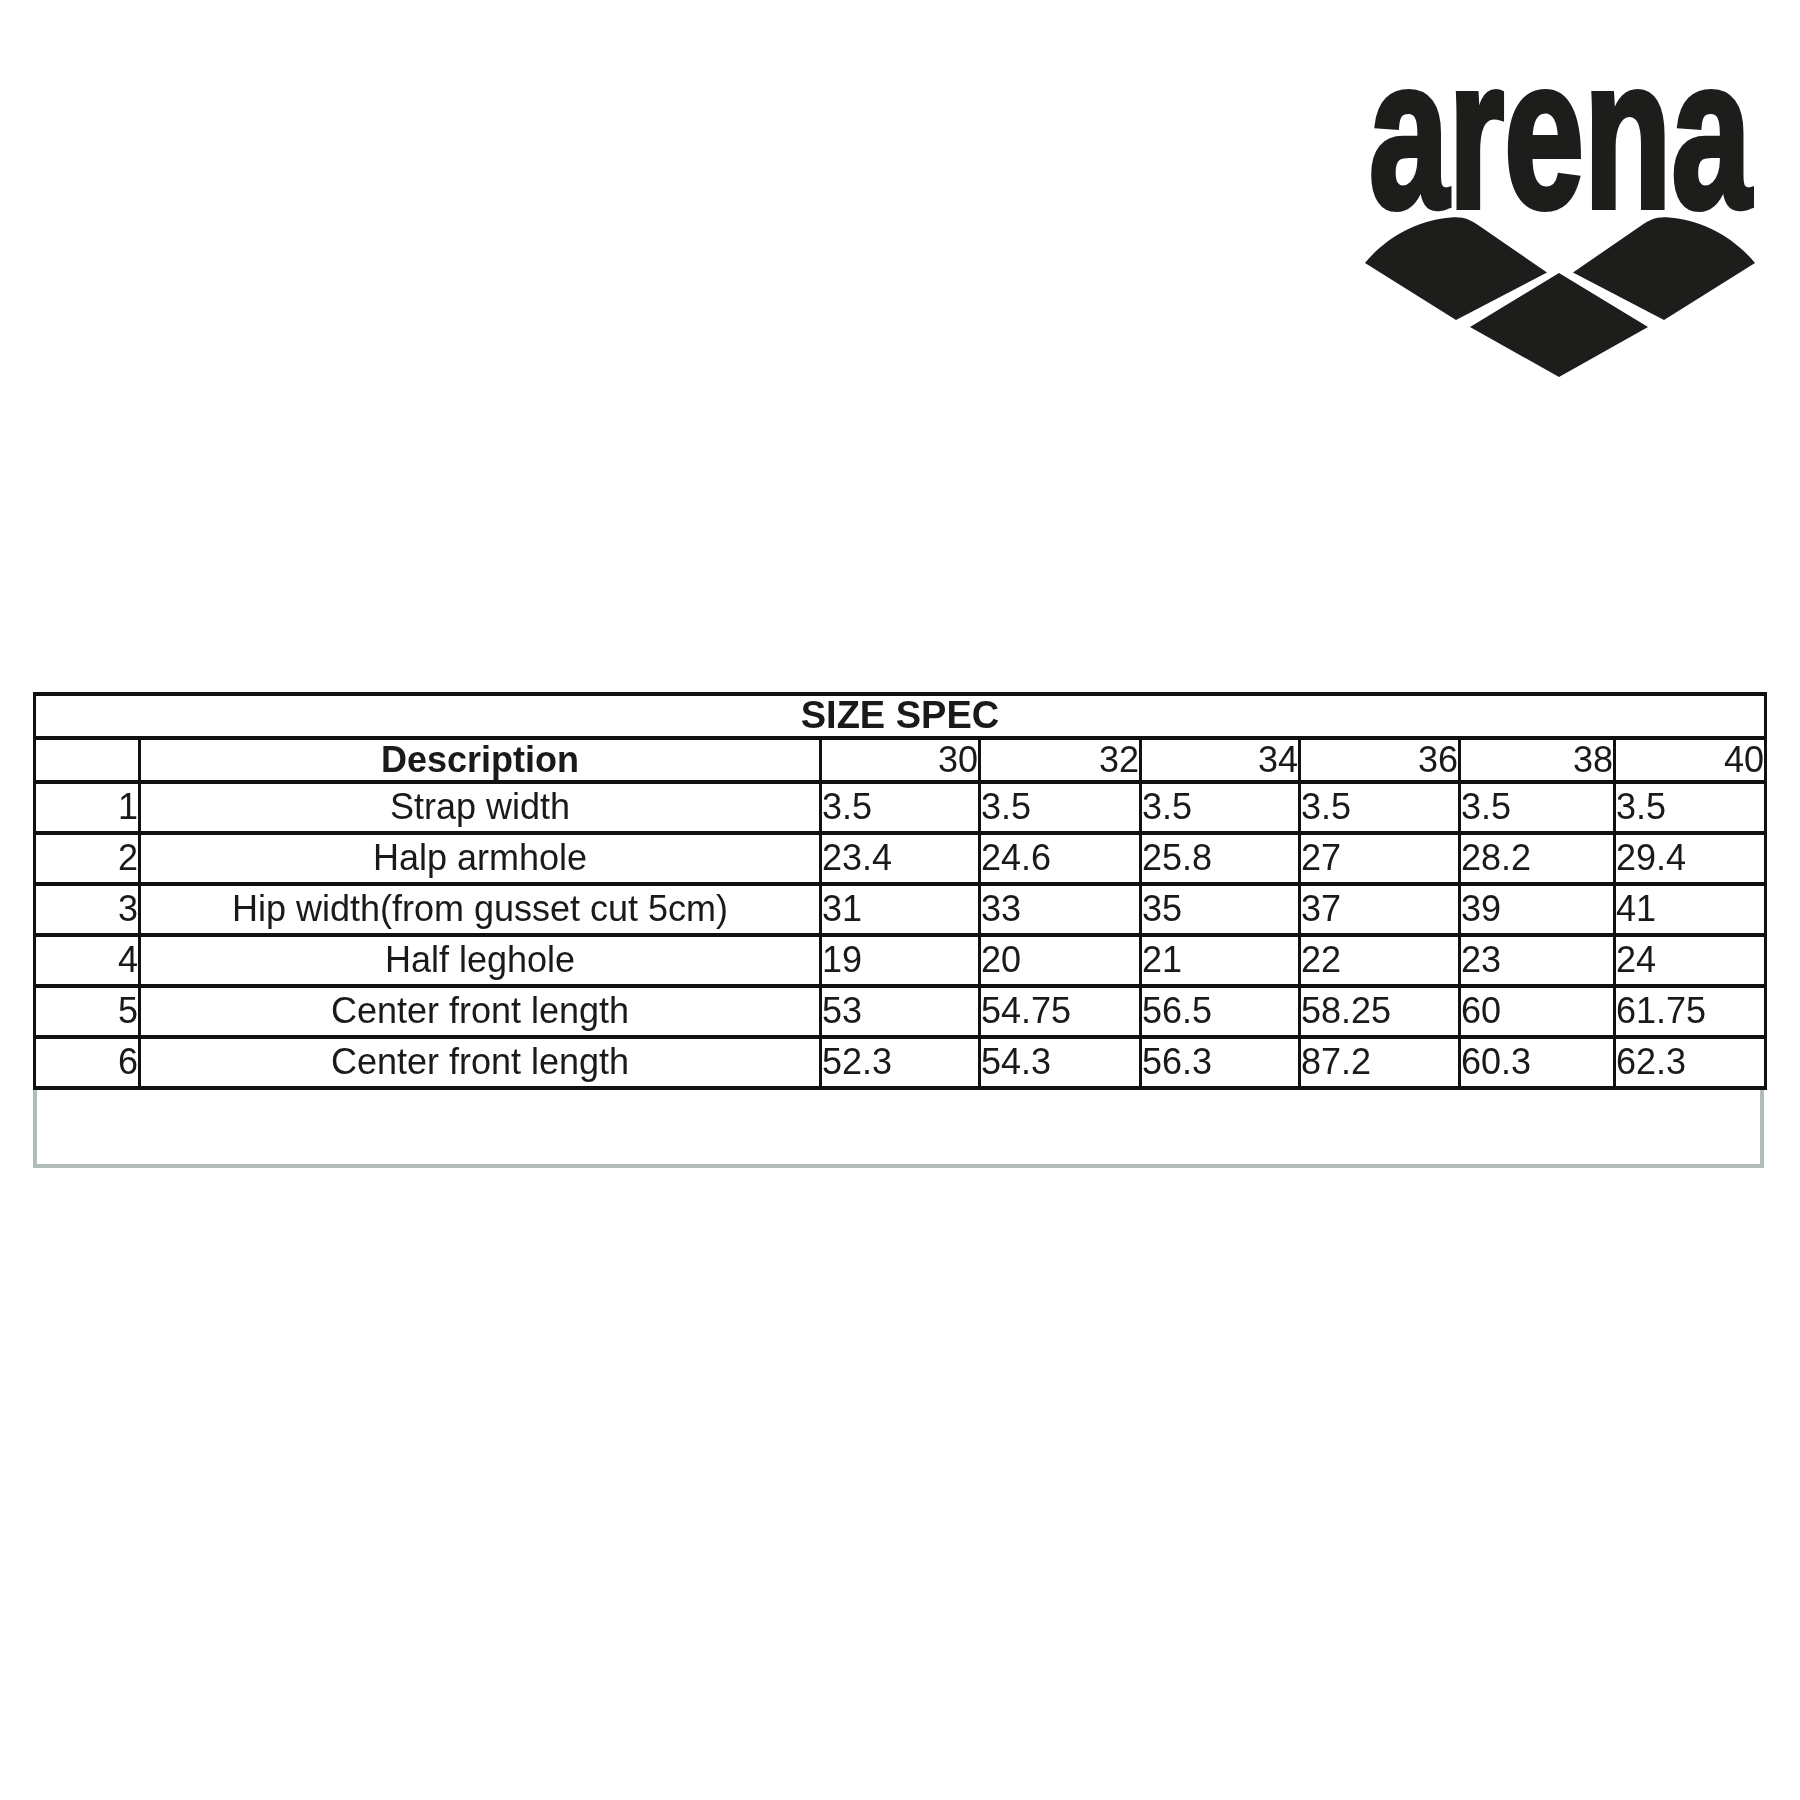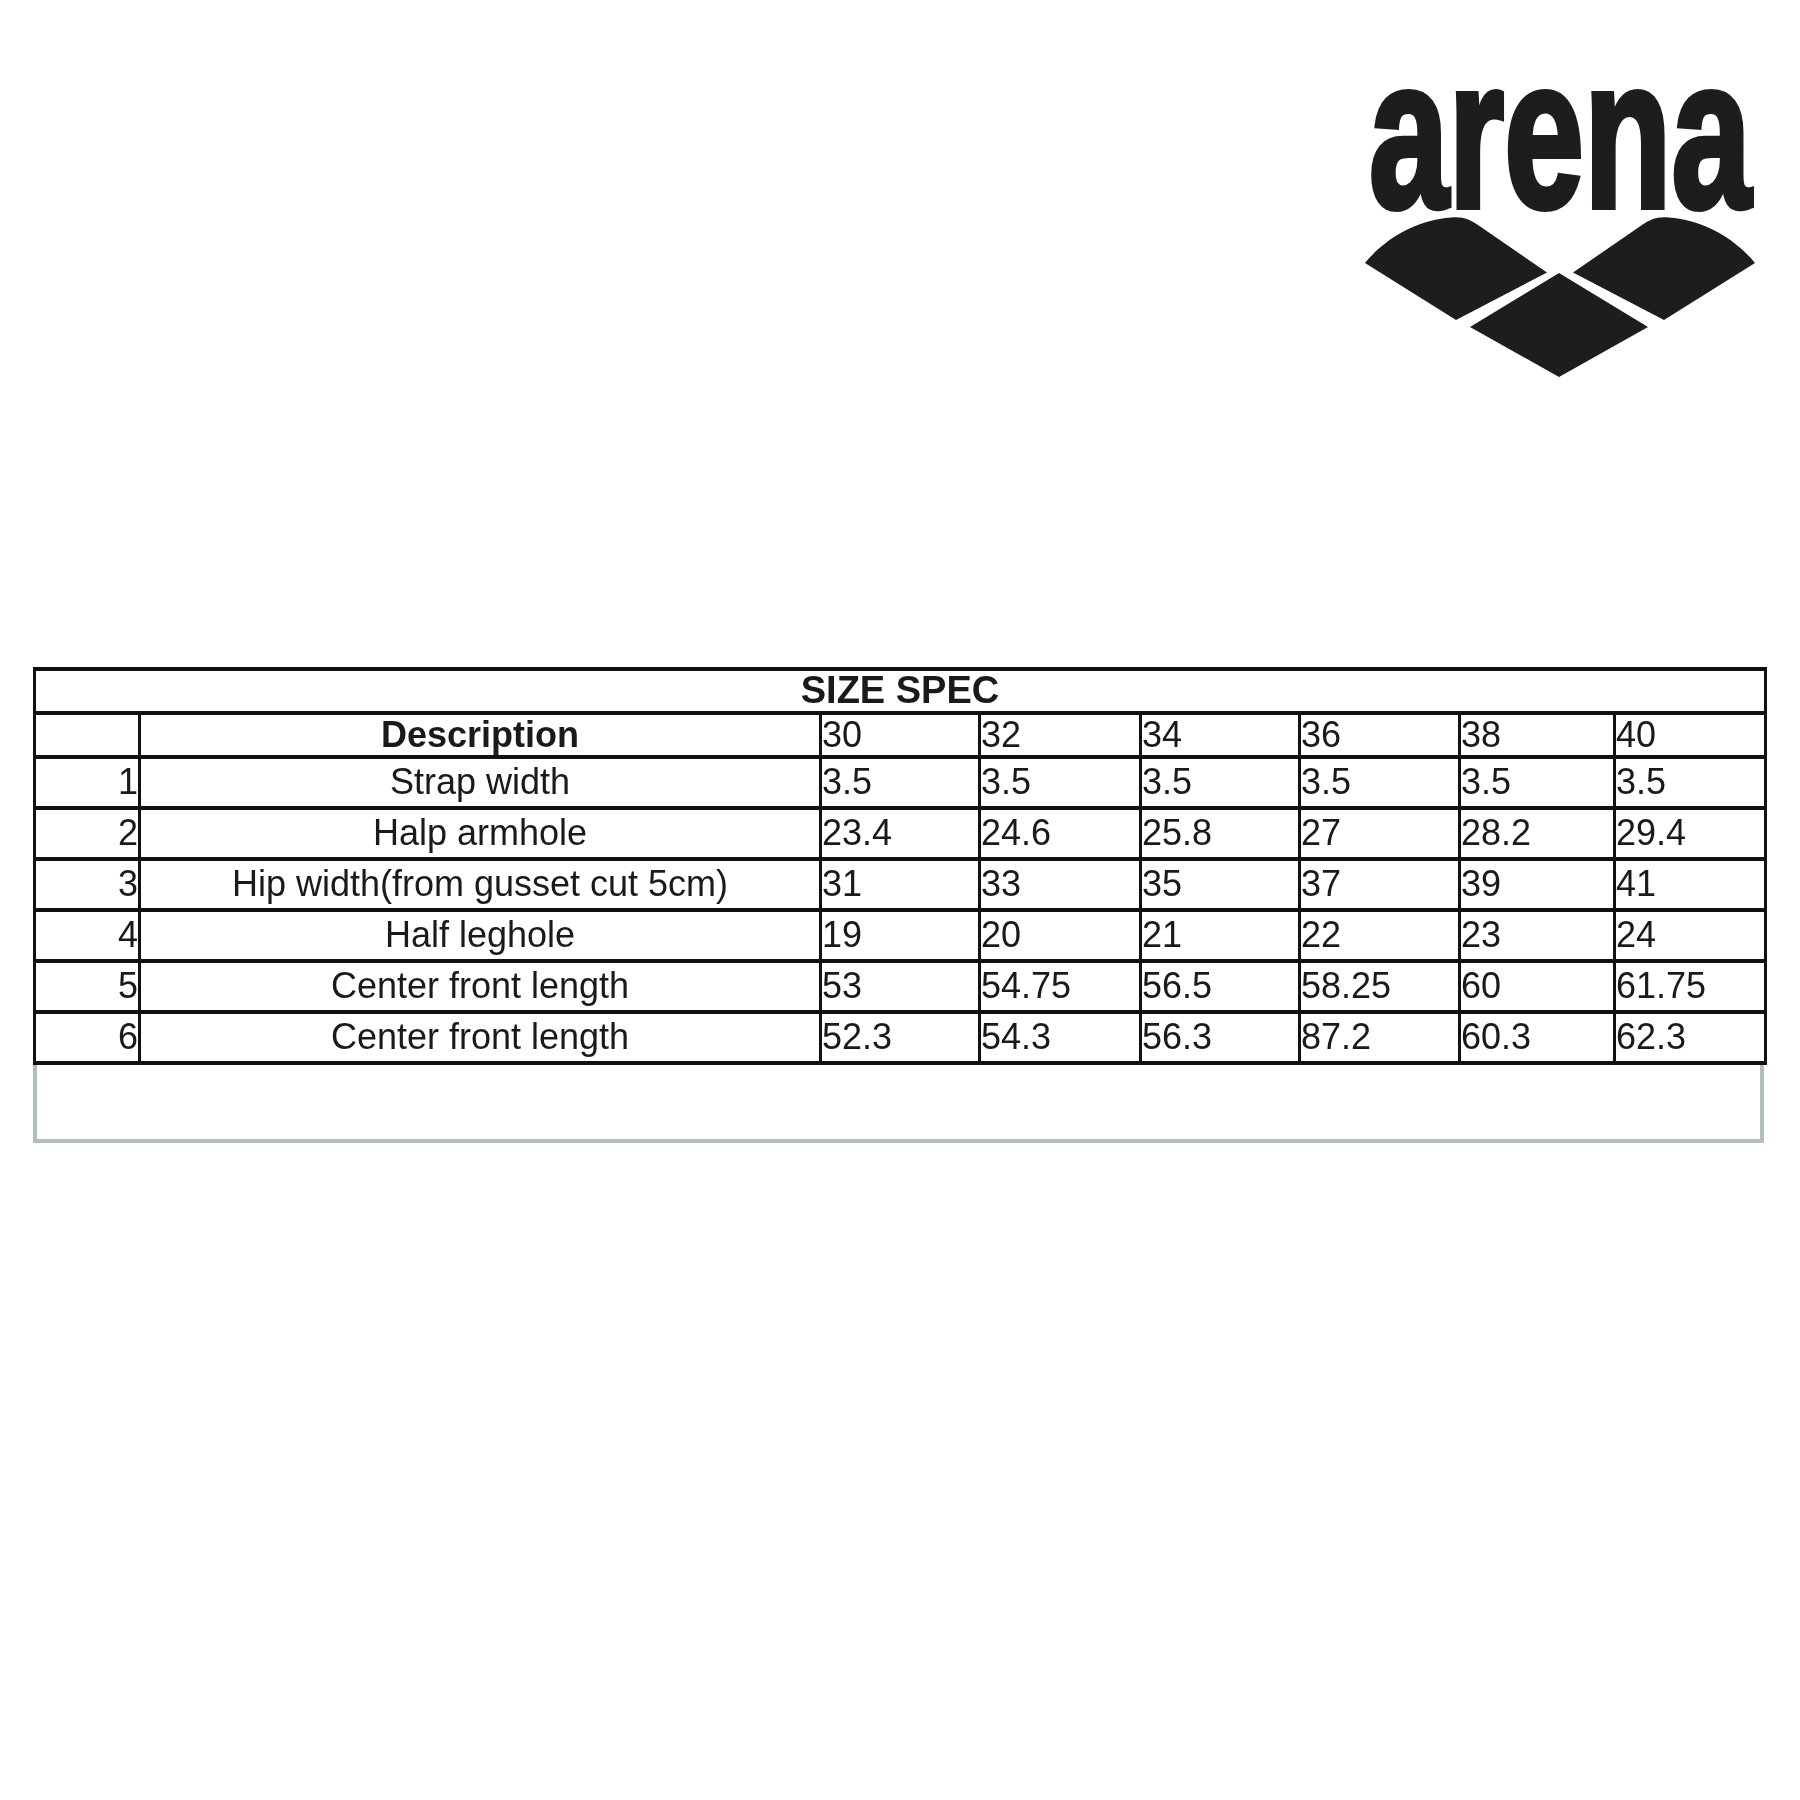--- a/index.html
+++ b/index.html
@@ -8,41 +8,41 @@
     overflow:hidden;
     font-family:"Liberation Sans",sans-serif;color:#1a1a1a;
   }
   
   .logo{
     position:absolute;left:1323px;top:89px;width:394px;height:289px;margin-left:40px;
   }
   .logo svg{display:block;width:394px;height:289px;}
   
   .spec-wrap{
-    position:absolute;left:33px;top:667px;width:1544px;
+    position:absolute;left:33px;top:692px;width:1544px;
   }
   table.spec{
     width:1731px;border-collapse:collapse;table-layout:fixed;
     font-size:36px;line-height:1.05;
   }
   table.spec td{
     border:3px solid #111111;
     border-top-width:4px;border-bottom-width:4px;
     vertical-align:middle;
     padding:0;
     overflow:hidden;white-space:nowrap;
   }
   tr.title-row td{
     height:38px;text-align:center;font-weight:bold;font-size:38px;
   }
   tr.header-row td{height:40px;}
   tr.data-row td{height:47px;}
   td.cell-num{text-align:right;padding-right:7px;}
   td.cell-label{text-align:center;padding-left:10px;}
-  td.cell-size{text-align:left;}
+  td.cell-size{text-align:right;}
   td.cell-val{text-align:left;padding-left:8px;}
   .hdr-desc{font-weight:bold;}
   .empty-footer{
     box-sizing:border-box;
     width:1731px;height:78px;
     border:4px solid #b2bdbc;border-top:none;
     background:#ffffff;
   }
 </style>
 </head>

